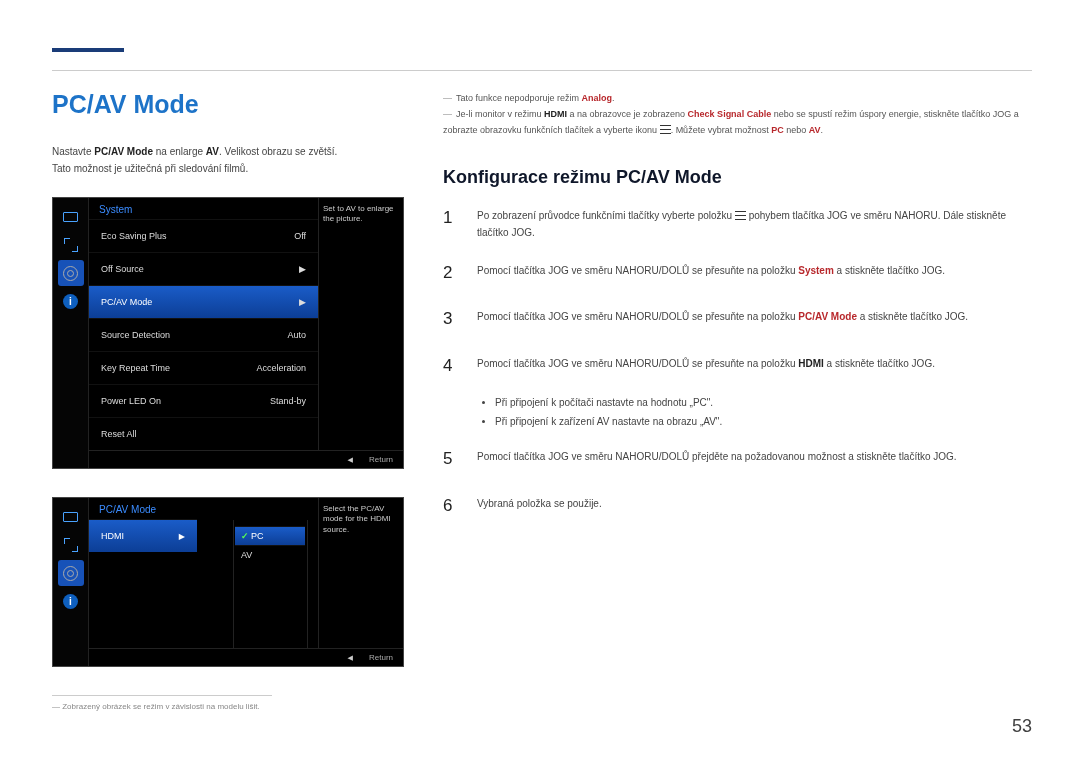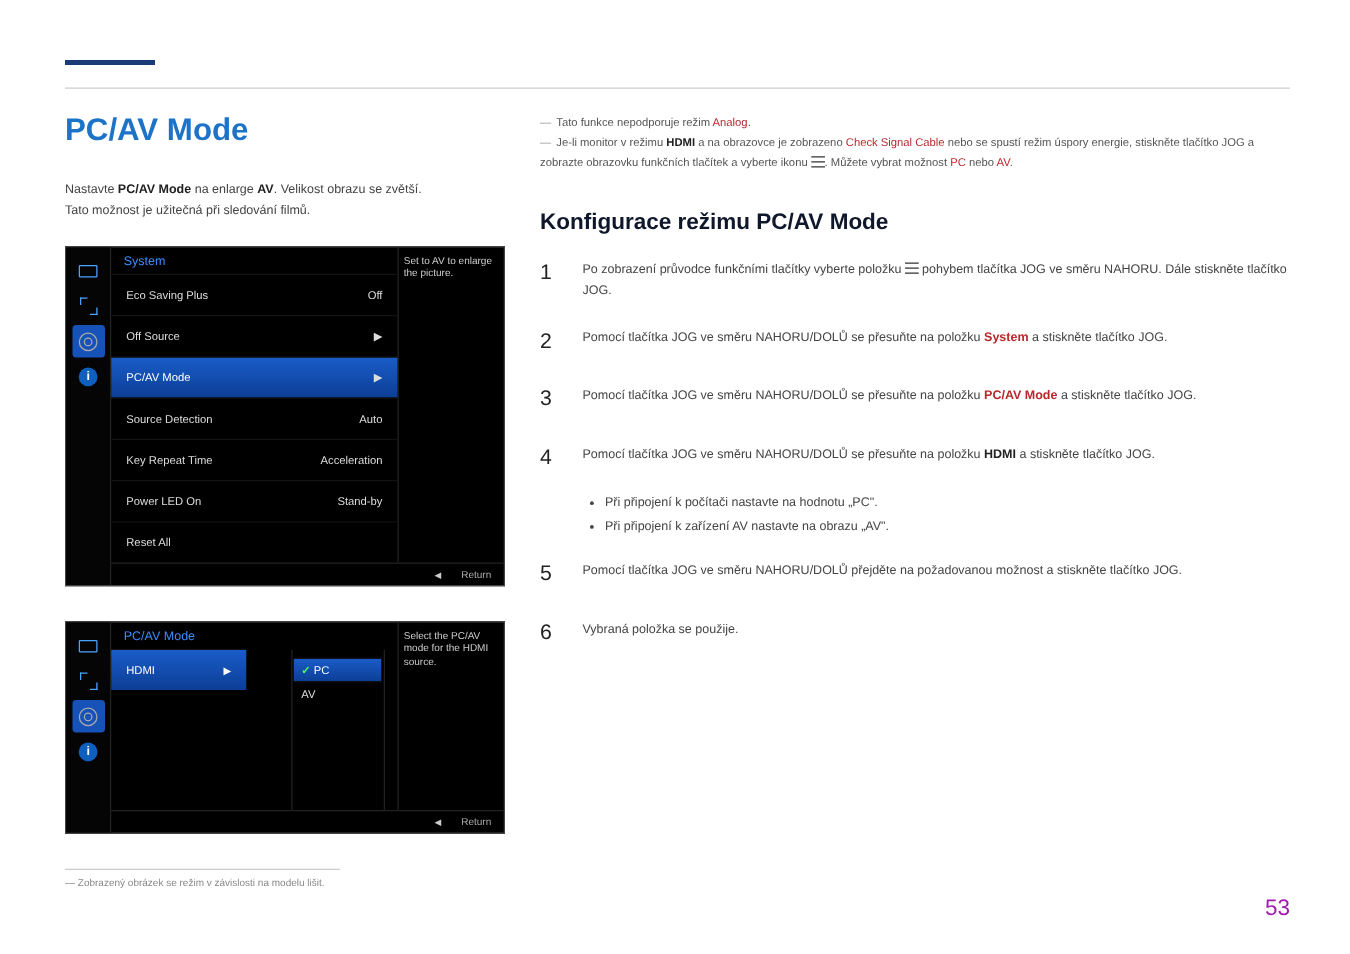--- a/index.html
+++ b/index.html
@@ -3,21 +3,21 @@
 <meta charset="utf-8">
 <style>
   * { box-sizing: border-box; margin: 0; padding: 0; }
   body { font-family: Arial, Helvetica, sans-serif; font-size: 11px; color: #333; background: #fff; width: 1080px; height: 763px; position: relative; }
 
   .page { width: 1080px; height: 763px; padding: 40px 48px 30px 52px; position: relative; }
 
   .top-rule { border-top: 4px solid #1a3c78; width: 72px; margin-bottom: 2px; margin-top: 8px; }
   .top-hr { border: none; border-top: 1px solid #ccc; position: absolute; top: 70px; left: 52px; right: 48px; }
 
-  .cols { display: flex; gap: 28px; margin-top: 38px; }
+  .cols { display: flex; gap: 39px; margin-top: 38px; }
   .left-col { width: 352px; flex-shrink: 0; }
   .right-col { flex: 1; }
 
   h1 { font-size: 25px; font-weight: bold; color: #1d73c8; margin-bottom: 24px; }
 
   .intro { font-size: 10px; color: #444; line-height: 1.7; margin-bottom: 20px; }
   .intro b { font-weight: bold; color: #222; }
 
   
   .osd { background: #000; border: 1px solid #444; width: 352px; position: relative; font-size: 9px; color: #ccc; margin-bottom: 28px; }
@@ -56,41 +56,41 @@
   .osd2 .osd-main-inner { margin-right:84px; }
   .osd2 .vert-div { position:absolute; top:22px; bottom:18px; left:144px; width:1px; background:#222; }
   .osd2 .vert-div2 { position:absolute; top:22px; bottom:18px; left:218px; width:1px; background:#222; }
 
   .footnote-hr { border:none; border-top:1px solid #ccc; width: 220px; margin: 8px 0 6px; }
   .footnote { font-size:8px; color:#888; }
 
   
   .notes { font-size:9px; color:#555; line-height:1.8; margin-bottom: 28px; }
   .notes .dash { color:#999; margin-right:4px; }
-  .notes .red { color:#b8282c; font-weight:normal;text-align:center; }
+  .notes .red { color:#b8282c; font-weight:bold;text-align:center; }
   .notes .blue-bold { font-weight:bold; color:#222; }
   .notes .menu-ico { display:inline-block; width:11px; height:9px; position:relative; top:1px; }
   .notes .menu-ico::before { content:''; position:absolute; inset:0; border-top:1.2px solid #333; border-bottom:1.2px solid #333; }
   .notes .menu-ico::after { content:''; position:absolute; left:0; right:0; top:4px; border-top:1.2px solid #333; }
 
   h2 { font-size:18px; font-weight:bold; color:#0f172a; margin-bottom: 16px; }
 
   .steps { }
   .step { display:flex; gap: 18px; margin-bottom: 18px; font-size:10px; color:#444; line-height:1.7; }
   .step .num { font-size:17px; color:#222; width: 16px; flex-shrink:0; font-weight:normal; }
   .step .txt { flex:1; padding-top:3px; }
   .step .txt b { font-weight:bold; color:#222; }
   .step .red { color:#b8282c; font-weight:bold; }
   .step .menu-ico { display:inline-block; width:11px; height:9px; position:relative; top:1px; }
   .step .menu-ico::before { content:''; position:absolute; inset:0; border-top:1.2px solid #333; border-bottom:1.2px solid #333; }
   .step .menu-ico::after { content:''; position:absolute; left:0; right:0; top:4px; border-top:1.2px solid #333; }
 
   .bullets { list-style: disc; margin: -6px 0 14px 52px; font-size:10px; color:#444; line-height:1.9; }
 
-  .page-num { position:absolute; bottom:26px; right:48px; font-size:18px; color:#a21caf;text-align:right; }
+  .page-num { position:absolute; bottom:26px; right:48px; font-size:18px; color:#404040;text-align:right; }
 </style>
 </head>
 <body>
 
 <div class="page">
   <div class="top-rule"></div>
   <hr class="top-hr">
 
   <div class="cols">
 

